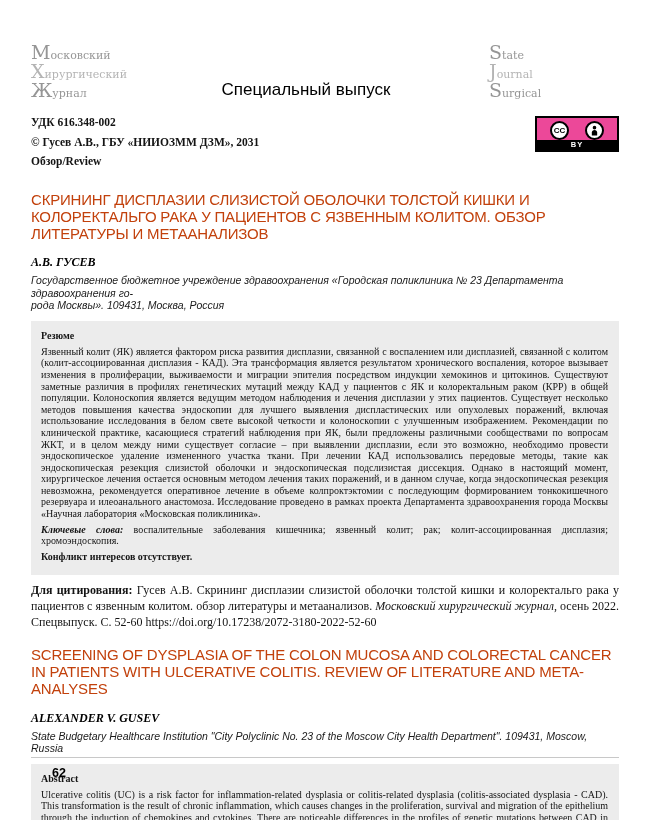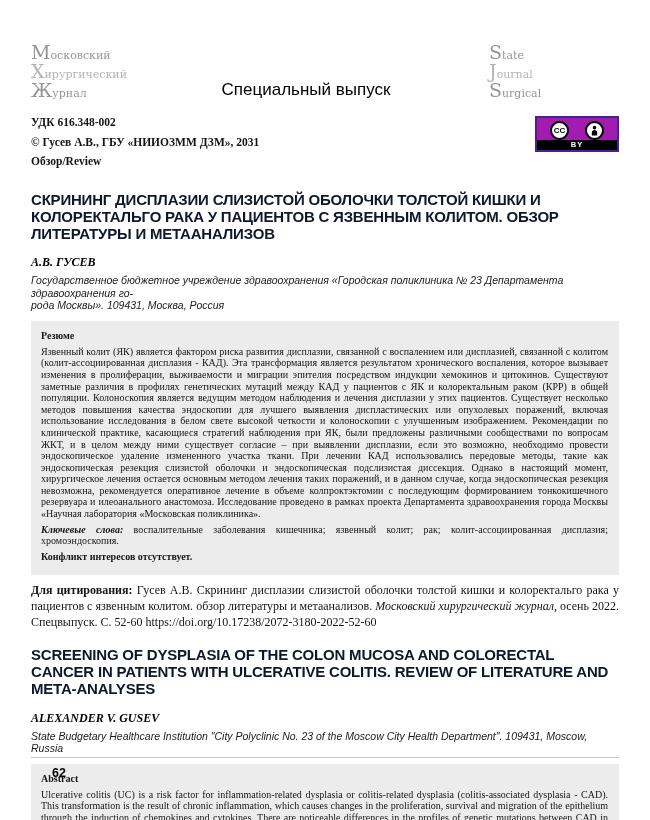--- a/index.html
+++ b/index.html
@@ -16,27 +16,27 @@
   .logo { color:#969696; font-family:"DejaVu Serif", serif; font-size:11px; line-height:1.0; width:130px; }
   .logo div { white-space:nowrap; }
   .logo div::first-letter { font-size:19px; }
   .logo div:nth-child(2) { color:#b4b4b4; }
   .logo.en { padding-top:6px; padding-left:38px; }
   .issue-label { font-family:"Liberation Sans", sans-serif; font-size:17px; color:#000; padding-top:13px; }
 
   
   .meta-row { display:flex; justify-content:space-between; margin-top:16px; }
   .meta-lines div { font-weight:bold; font-size:11.5px; margin-bottom:7.5px; }
-  .cc-badge { width:84px; height:36px; border:2px solid #4c1d95; background:#a21caf; box-sizing:border-box; display:flex; flex-direction:column; justify-content:space-between; }
+  .cc-badge { width:84px; height:36px; border:2px solid #000000; background:#ec4899; box-sizing:border-box; display:flex; flex-direction:column; justify-content:space-between; }
   .cc-top { display:flex; justify-content:center; gap:16px; padding-top:3px; }
   .cc-circle { width:19px; height:19px; border:2px solid #000; border-radius:50%; background:#fff; box-sizing:border-box; display:flex; align-items:center; justify-content:center; font-family:"Liberation Sans", sans-serif; font-weight:bold; font-size:8px; color:#000; }
   .cc-bar { background:#000; color:#fff; text-align:center; font-family:"Liberation Sans", sans-serif; font-weight:bold; font-size:7.5px; letter-spacing:1px; padding:0 0 1px 0; }
 
   
-  .title { font-family:"Liberation Sans", sans-serif; font-weight:bold; font-size:15px; line-height:1.14; letter-spacing:-0.2px; color:#0f172a; margin-top:16px; }
+  .title { font-family:"Liberation Sans", sans-serif; font-weight:normal; font-size:15px; line-height:1.14; letter-spacing:-0.2px; color:#c2410c; margin-top:16px; }
   .author { font-weight:bold; font-style:italic; font-size:12px; margin-top:13px; color:#000; }
   .affil { font-style:italic; font-family:"Liberation Sans", sans-serif; font-size:10.5px; line-height:1.22; margin-top:4px; color:#1a1a1a; }
 
   
   .absbox { background:#ececec; margin-top:9px; padding:5px 7px 9px 6px; font-size:10px; line-height:1.16; text-align:justify; }
   .absbox .label { font-weight:bold; }
   .absbox p { margin:4px; }
   .kwline { margin-top:11px; }
   .kwlabel { font-weight:bold; font-style:italic; }
   .conflict { margin-top:11px; font-weight:bold; }

